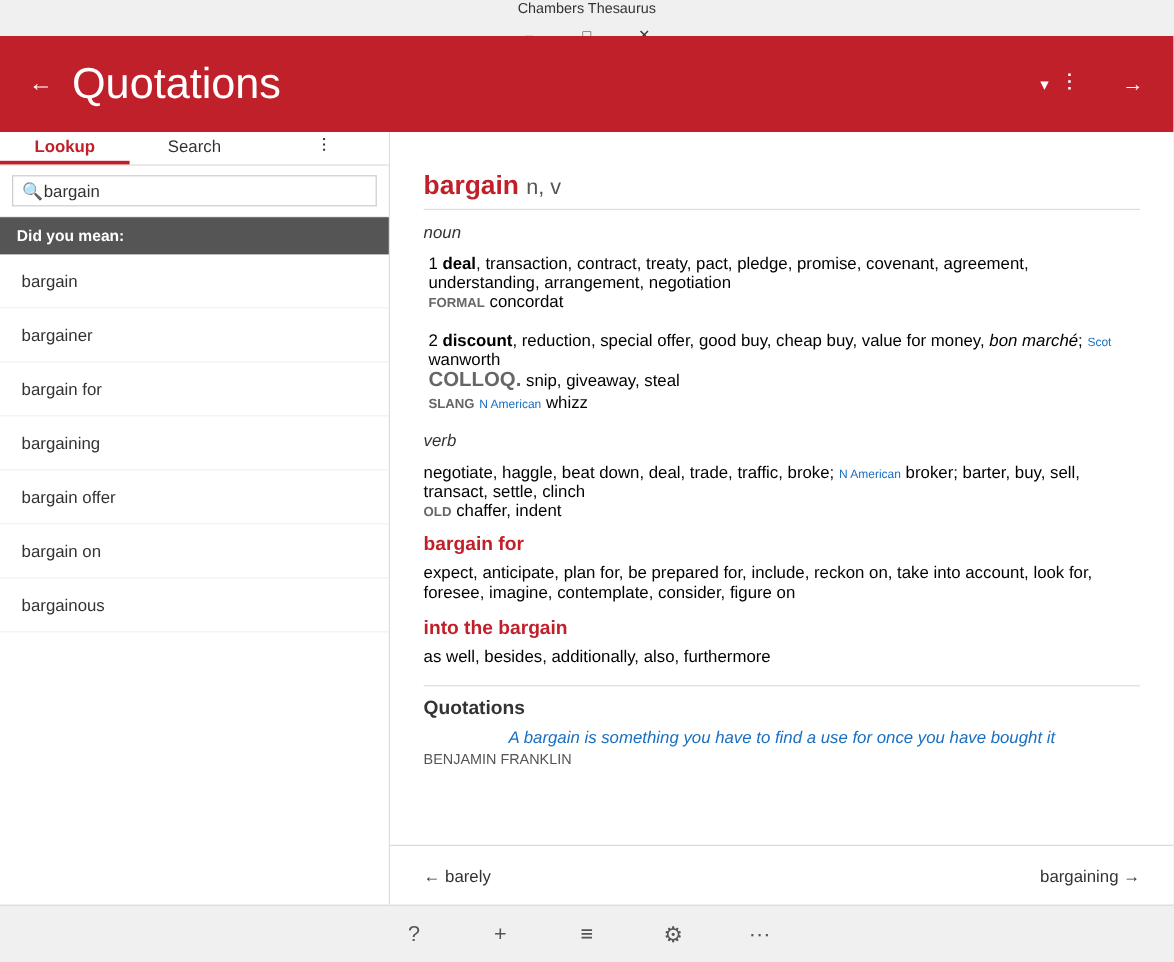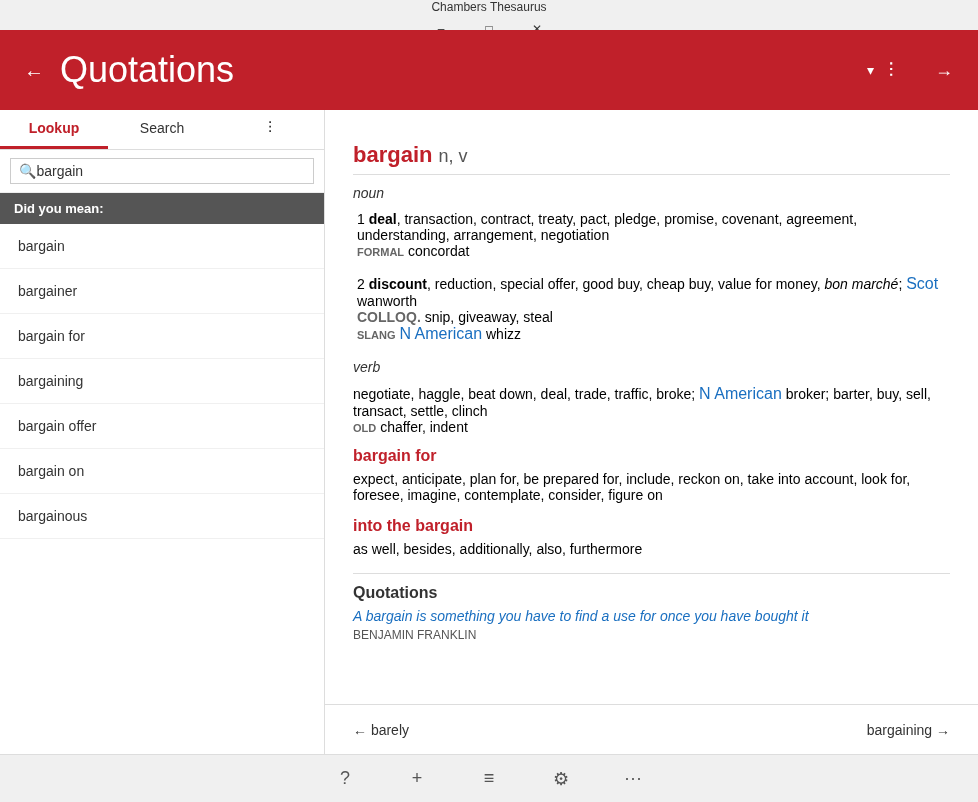--- a/index.html
+++ b/index.html
@@ -73,21 +73,21 @@
       flex-direction: column;
       flex-shrink: 0;
       border-right: 1px solid #ddd;
     }
 
     
     .tabs {
       display: flex;
       border-bottom: 1px solid #ddd;
       background: white;
-      height: 40px;
+      height: 28px;
     }
     .tab {
       flex: 1; display: flex; align-items: center; justify-content: center;
       cursor: pointer; font-size: 14px; color: #333;
       border-bottom: 3px solid transparent;
       font-weight: 400;
     }
     .tab.active {
       color: #c0202a;
       border-bottom-color: #c0202a;
@@ -159,45 +159,45 @@
     .def-entry {
       margin-bottom: 16px;
       padding-left: 4px;
     }
     .def-bold { font-weight: bold; }
     .label-formal {
       font-size: 11px; font-variant: small-caps; color: #666;
       text-transform: uppercase; font-weight: bold; margin-top: 16px;
     }
     .label-colloq {
-      font-size: 14px; font-variant: small-caps; color: #666;
+      font-size: 17px; font-variant: small-caps; color: #666;
       text-transform: uppercase; font-weight: bold;
     }
     .label-slang {
       font-size: 11px; font-variant: small-caps; color: #666;
       text-transform: uppercase; font-weight: bold;
     }
     .n-american {
-      color: #1a6fc0; font-size: 16px;
+      color: #1a6fc0; font-size: 10px;
     }
     .label-old {
       font-size: 11px; font-variant: small-caps; color: #666;
       text-transform: uppercase; font-weight: bold;
     }
     .subsection-title {
       font-size: 16px; font-weight: bold; color: #c0202a;
       margin: 12px 0 6px 0;
     }
     .verb-section {
       margin-bottom: 0;
     }
     .italic { font-style: italic; text-align: center; }
     .quotation-section { margin-top: 16px; }
     .quotation-title { font-size: 16px; font-weight: bold; color: #333; margin-bottom: 6px; }
-    .quotation-text { font-style: italic; color: #1a6fc0; font-size: 14px; margin-bottom: 4px; }
+    .quotation-text { font-style: italic; color: #1a6fc0; font-size: 14px; margin-bottom: 4px; text-align: center; }
     .quotation-author { font-size: 12px; font-variant: small-caps; color: #555; text-transform: uppercase; }
 
     
     .bottom-nav {
       background: white;
       border-top: 1px solid #ddd;
       display: flex;
       align-items: center;
       justify-content: space-between;
       padding: 0 28px;

